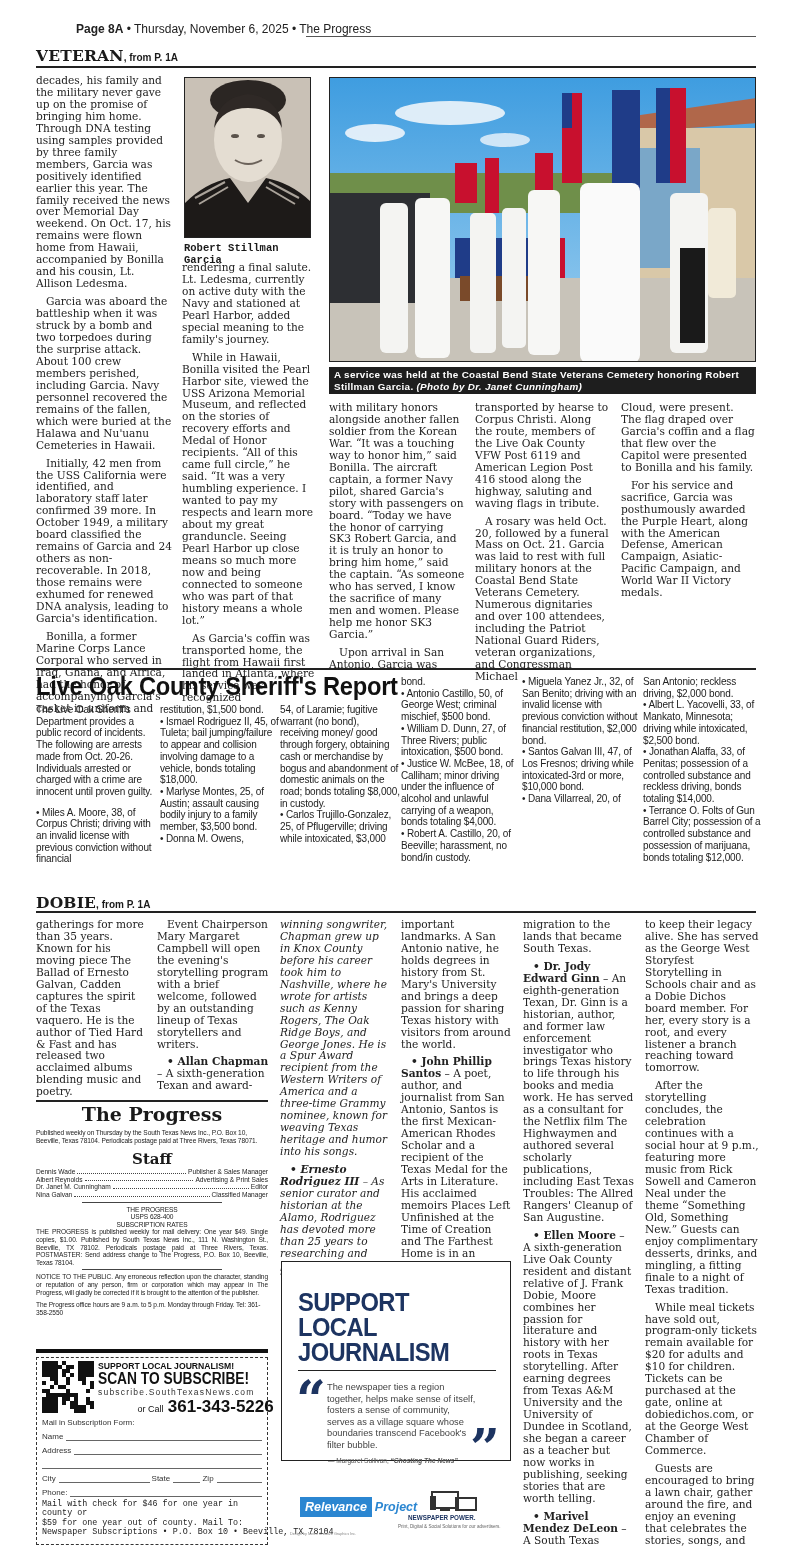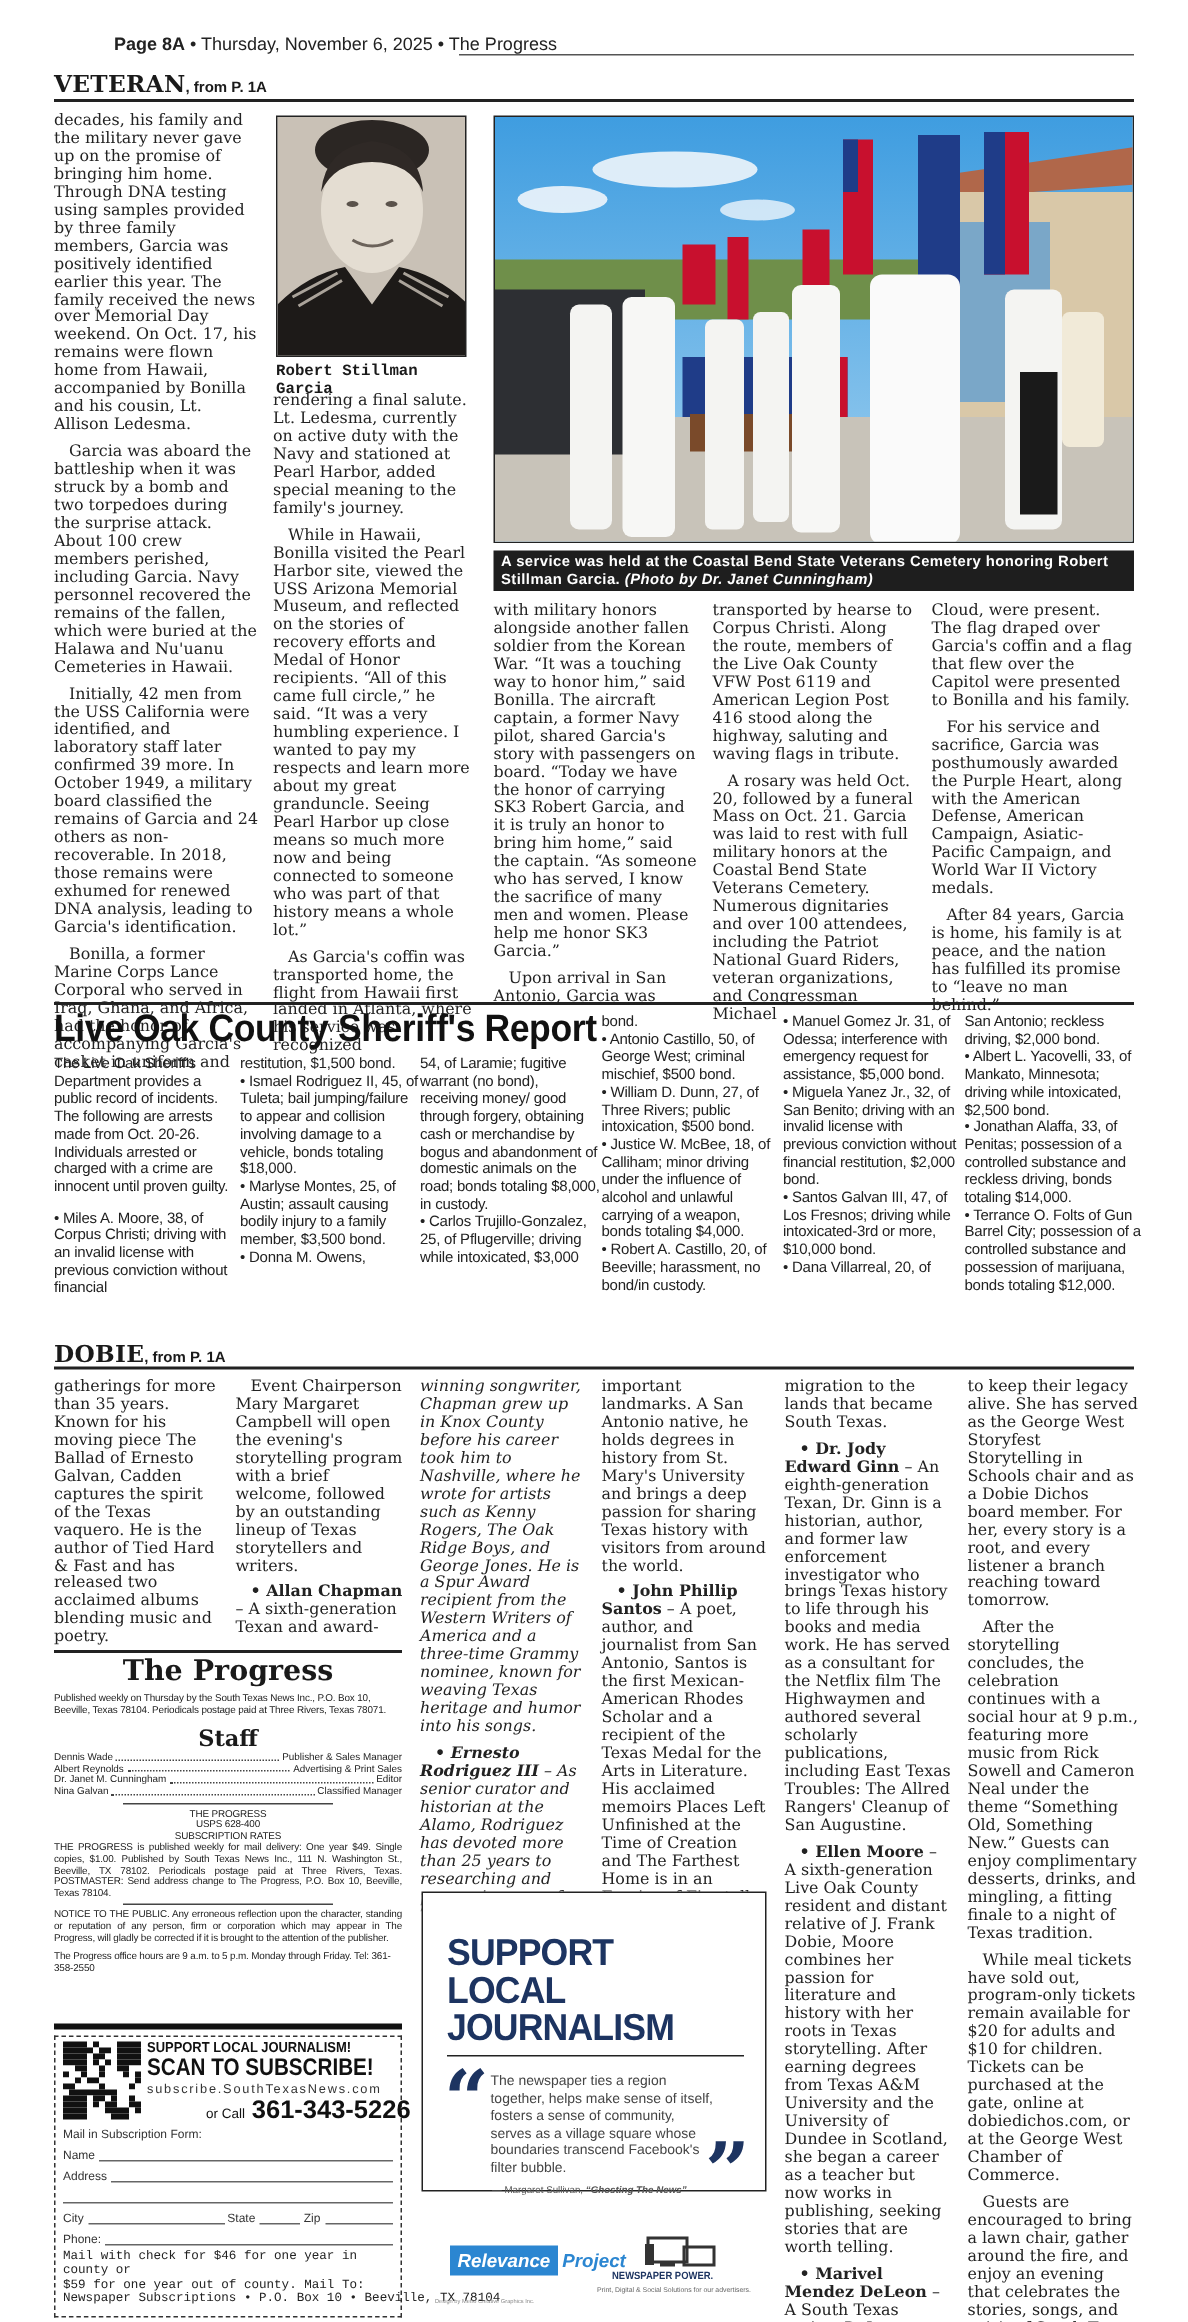--- a/index.html
+++ b/index.html
@@ -154,21 +154,20 @@
   <p class="noind">with military honors alongside another fallen soldier from the Korean War. “It was a touching way to honor him,” said Bonilla. The aircraft captain, a former Navy pilot, shared Garcia's story with passengers on board. “Today we have the honor of carrying SK3 Robert Garcia, and it is truly an honor to bring him home,” said the captain. “As someone who has served, I know the sacrifice of many men and women. Please help me honor SK3 Garcia.”</p>
   <p class="ind">Upon arrival in San Antonio, Garcia was</p>
 </div>
 <div class="abs col" style="left:475px; top:402px; width:136px;">
   <p class="noind">transported by hearse to Corpus Christi. Along the route, members of the Live Oak County VFW Post 6119 and American Legion Post 416 stood along the highway, saluting and waving flags in tribute.</p>
   <p class="ind">A rosary was held Oct. 20, followed by a funeral Mass on Oct. 21. Garcia was laid to rest with full military honors at the Coastal Bend State Veterans Cemetery. Numerous dignitaries and over 100 attendees, including the Patriot National Guard Riders, veteran organizations, and Congressman Michael</p>
 </div>
 <div class="abs col" style="left:621px; top:402px; width:136px;">
   <p class="noind">Cloud, were present. The flag draped over Garcia's coffin and a flag that flew over the Capitol were presented to Bonilla and his family.</p>
   <p class="ind">For his service and sacrifice, Garcia was posthumously awarded the Purple Heart, along with the American Defense, American Campaign, Asiatic-Pacific Campaign, and World War II Victory medals.</p>
-  <p class="ind">After 84 years, Garcia is home, his family is at peace, and the nation has fulfilled its promise to “leave no man behind.”</p>
 </div>
 
 <div class="abs rule" style="left:36px; top:668px; width:720px;"></div>
 <div id="sheriff-title" class="abs">Live Oak County Sheriff's Report</div>
 
 <div class="abs sh" style="left:36px; top:704px; width:120px;">
   <p>The Live Oak Sheriff's Department provides a public record of incidents. The following are arrests made from Oct. 20-26. Individuals arrested or charged with a crime are innocent until proven guilty.</p>
   <div class="gap"></div>
   <p>• Miles A. Moore, 38, of Corpus Christi; driving with an invalid license with previous conviction without financial</p>
 </div>
@@ -183,21 +182,20 @@
   <p>• Carlos Trujillo-Gonzalez, 25, of Pflugerville; driving while intoxicated, $3,000</p>
 </div>
 <div class="abs sh" style="left:401px; top:676px; width:118px;">
   <p>bond.</p>
   <p>• Antonio Castillo, 50, of George West; criminal mischief, $500 bond.</p>
   <p>• William D. Dunn, 27, of Three Rivers; public intoxication, $500 bond.</p>
   <p>• Justice W. McBee, 18, of Calliham; minor driving under the influence of alcohol and unlawful carrying of a weapon, bonds totaling $4,000.</p>
   <p>• Robert A. Castillo, 20, of Beeville; harassment, no bond/in custody.</p>
 </div>
 <div class="abs sh" style="left:522px; top:676px; width:118px;">
-  <p>• Manuel Gomez Jr. 31, of Odessa; interference with emergency request for assistance, $5,000 bond.</p>
   <p>• Miguela Yanez Jr., 32, of San Benito; driving with an invalid license with previous conviction without financial restitution, $2,000 bond.</p>
   <p>• Santos Galvan III, 47, of Los Fresnos; driving while intoxicated-3rd or more, $10,000 bond.</p>
   <p>• Dana Villarreal, 20, of</p>
 </div>
 <div class="abs sh" style="left:643px; top:676px; width:118px;">
   <p>San Antonio; reckless driving, $2,000 bond.</p>
   <p>• Albert L. Yacovelli, 33, of Mankato, Minnesota; driving while intoxicated, $2,500 bond.</p>
   <p>• Jonathan Alaffa, 33, of Penitas; possession of a controlled substance and reckless driving, bonds totaling $14,000.</p>
   <p>• Terrance O. Folts of Gun Barrel City; possession of a controlled substance and possession of marijuana, bonds totaling $12,000.</p>
 </div>

